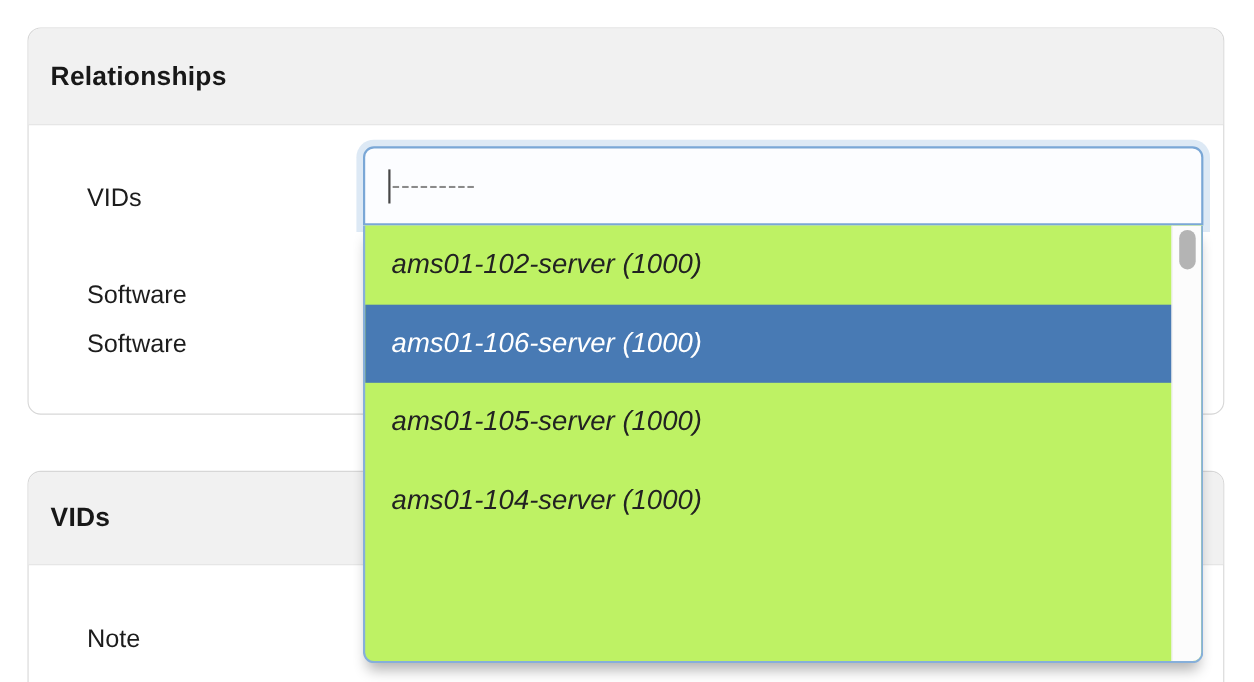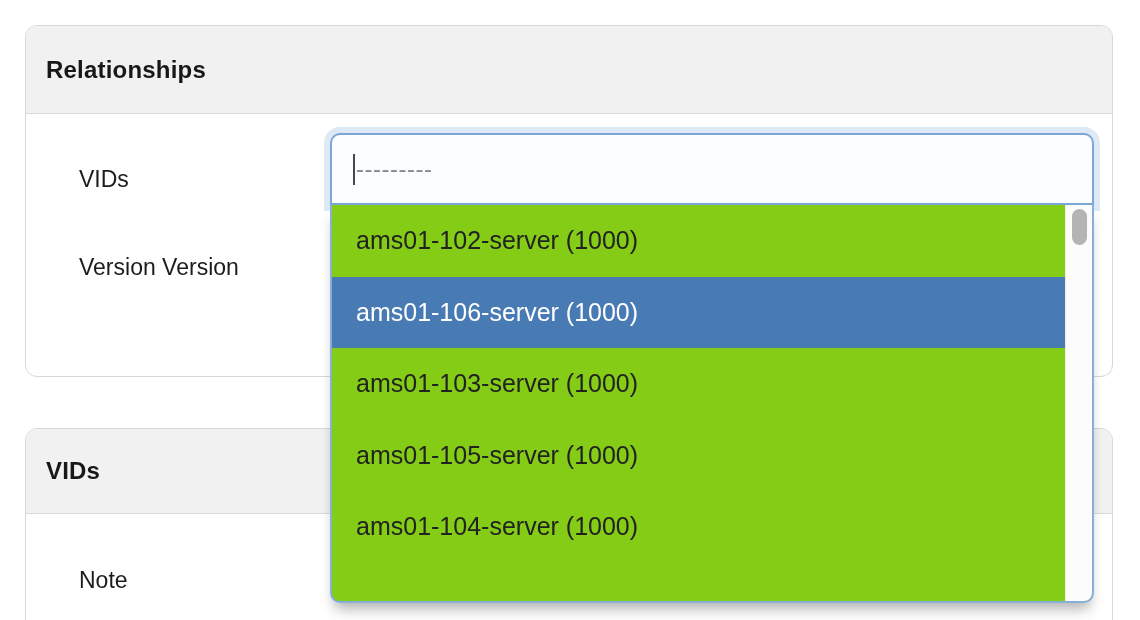--- a/index.html
+++ b/index.html
@@ -79,27 +79,28 @@
     color:#8a8a8a;
     margin-left:1px;
     letter-spacing:0.5px;
     white-space:pre;
   }
 
   .select-results {
     position:absolute;
     left:330px; top:205px;
     width:764px; height:398px;
-    background:#84cc16;
+    background:#bef264;
     border:2px solid var(--list-border, #86afda);
     border-top:none;
     border-radius:0 0 10px 10px;
     box-shadow:0 10px 13px -4px rgba(0,0,0,0.30);
     overflow:hidden;
     z-index:6;
+    font-style:italic;
   }
   .option {
     height:71.5px;
     display:flex;
     align-items:center;
     padding-left:24px;
     font-size:25px;
     color:#222222;
     cursor:pointer;
   }
@@ -134,31 +135,30 @@
   </div>
 </section>
 
 <section class="card" id="notes-card">
   <div class="card-header">
     <span class="card-title">VIDs</span>
   </div>
 </section>
 
 <label class="field-label" id="label-vids">VIDs</label>
-<label class="field-label" id="label-software-version">Version Version</label>
+<label class="field-label" id="label-software-version">Software Software</label>
 <label class="field-label" id="label-note">Note</label>
 
 <div class="select-searchbox">
   <span class="text-caret"></span>
   <span class="search-placeholder">---------</span>
 </div>
 
 <div class="select-results">
   <div class="option">ams01-102-server (1000)</div>
   <div class="option highlighted">ams01-106-server (1000)</div>
-  <div class="option">ams01-103-server (1000)</div>
   <div class="option">ams01-105-server (1000)</div>
   <div class="option">ams01-104-server (1000)</div>
 
   <div class="scroll-track">
     <div class="scroll-thumb"></div>
   </div>
 </div>
 
 </body></html>

